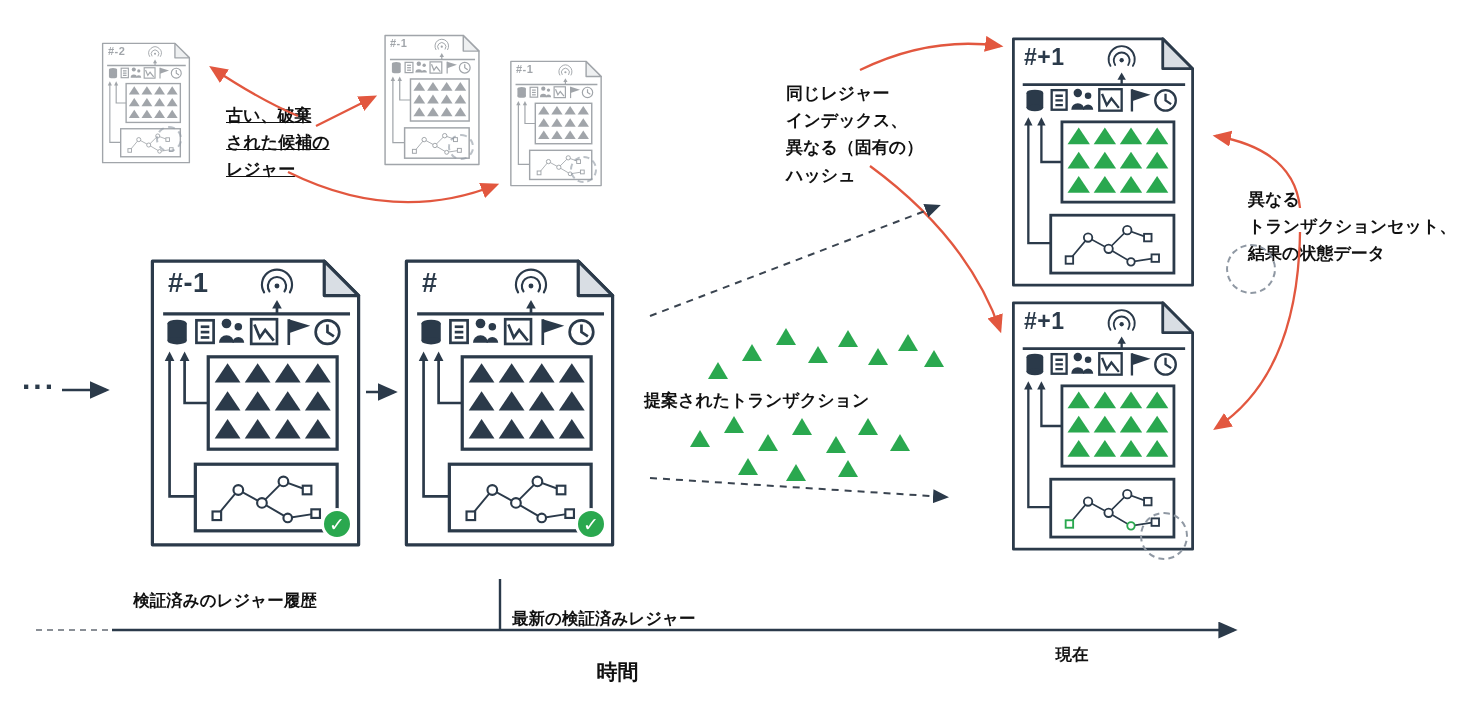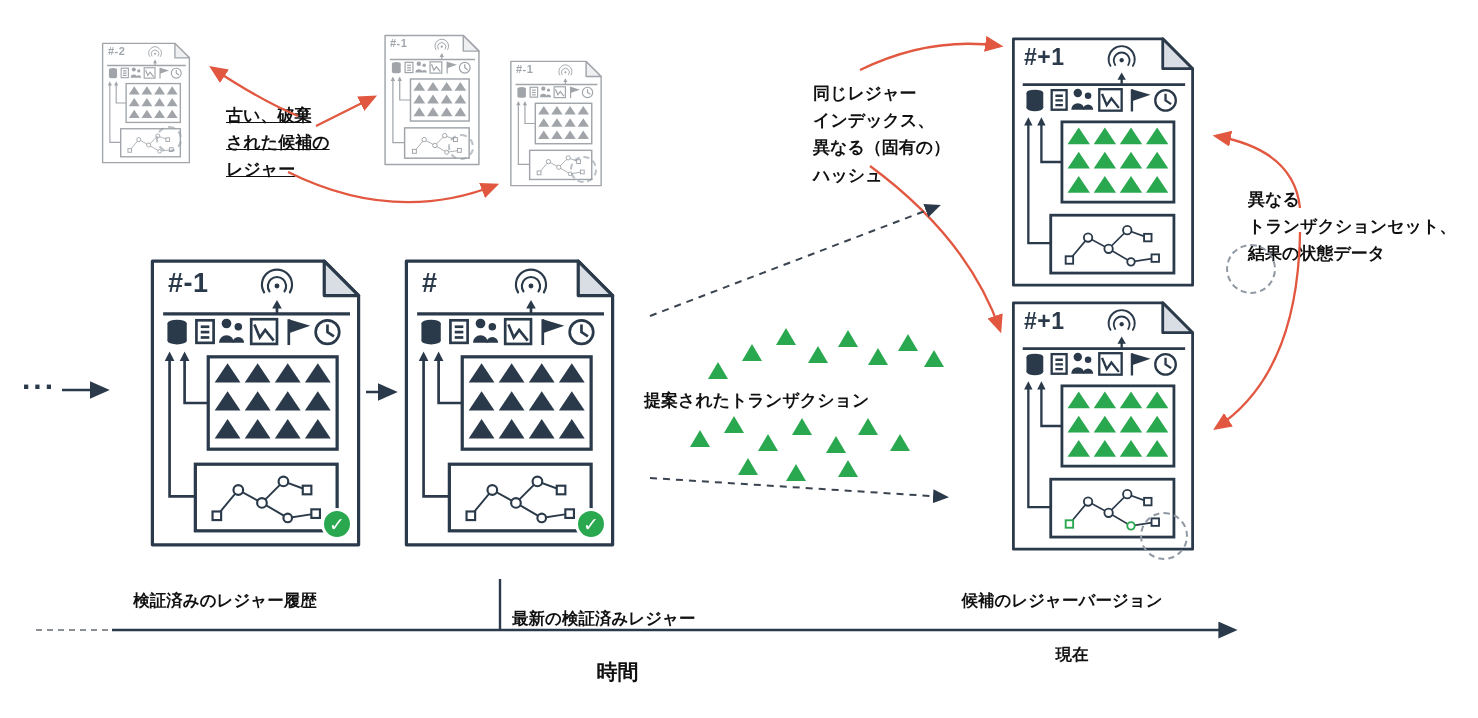--- a/index.html
+++ b/index.html
@@ -173,33 +173,32 @@
 
   <div class="dcircle" style="left:156px;top:126px;width:26px;height:26px;opacity:.6;"></div>
   <div class="dcircle" style="left:448px;top:134px;width:26px;height:26px;opacity:.6;"></div>
   <div class="dcircle" style="left:570px;top:156px;width:27px;height:27px;opacity:.6;"></div>
   <div class="dcircle" style="left:1226px;top:244px;width:50px;height:50px;"></div>
   <div class="dcircle" style="left:1140px;top:512px;width:48px;height:48px;"></div>
 
   <div class="note" style="left:226px;top:102px;text-decoration:underline;">古い、破棄
 された候補の
 レジャー</div>
-  <div class="note" style="left:786px;top:80px;margin-left:27px;">同じレジャー
+  <div class="note" style="left:786px;top:80px;">同じレジャー
 インデックス、
 異なる（固有の）
 ハッシュ</div>
   <div class="note" style="left:1248px;top:186px;">異なる
 トランザクションセット、
 結果の状態データ</div>
   <div class="note" style="left:644px;top:387px;">提案されたトランザクション</div>
   <div id="ellipsis" style="left:22px;top:362px;">...</div>
 
   <div class="tl-label center" style="left:118px;top:590px;width:214px;">検証済みのレジャー履歴</div>
   <div class="tl-label" style="left:512px;top:608px;">最新の検証済みレジャー</div>
-  <div class="tl-label center" style="left:948px;top:590px;width:228px;">候補のレジャーバージョン</div>
   <div class="tl-label center" id="time-label" style="left:560px;top:646px;width:115px;">時間</div>
   <div class="tl-label center" style="left:1032px;top:644px;width:80px;">現在</div>
 
   <svg id="overlay" viewBox="0 0 1478 718">
     <defs>
       <marker id="mdark" markerWidth="9" markerHeight="8" refX="6.5" refY="3.5" orient="auto">
         <path d="M0,0 L8,3.5 L0,7 z" fill="#2b3a4a"></path>
       </marker>
       <marker id="mred" markerWidth="9" markerHeight="8" refX="6.5" refY="3.5" orient="auto">
         <path d="M0,0 L8,3.5 L0,7 z" fill="#e2573f"></path>

